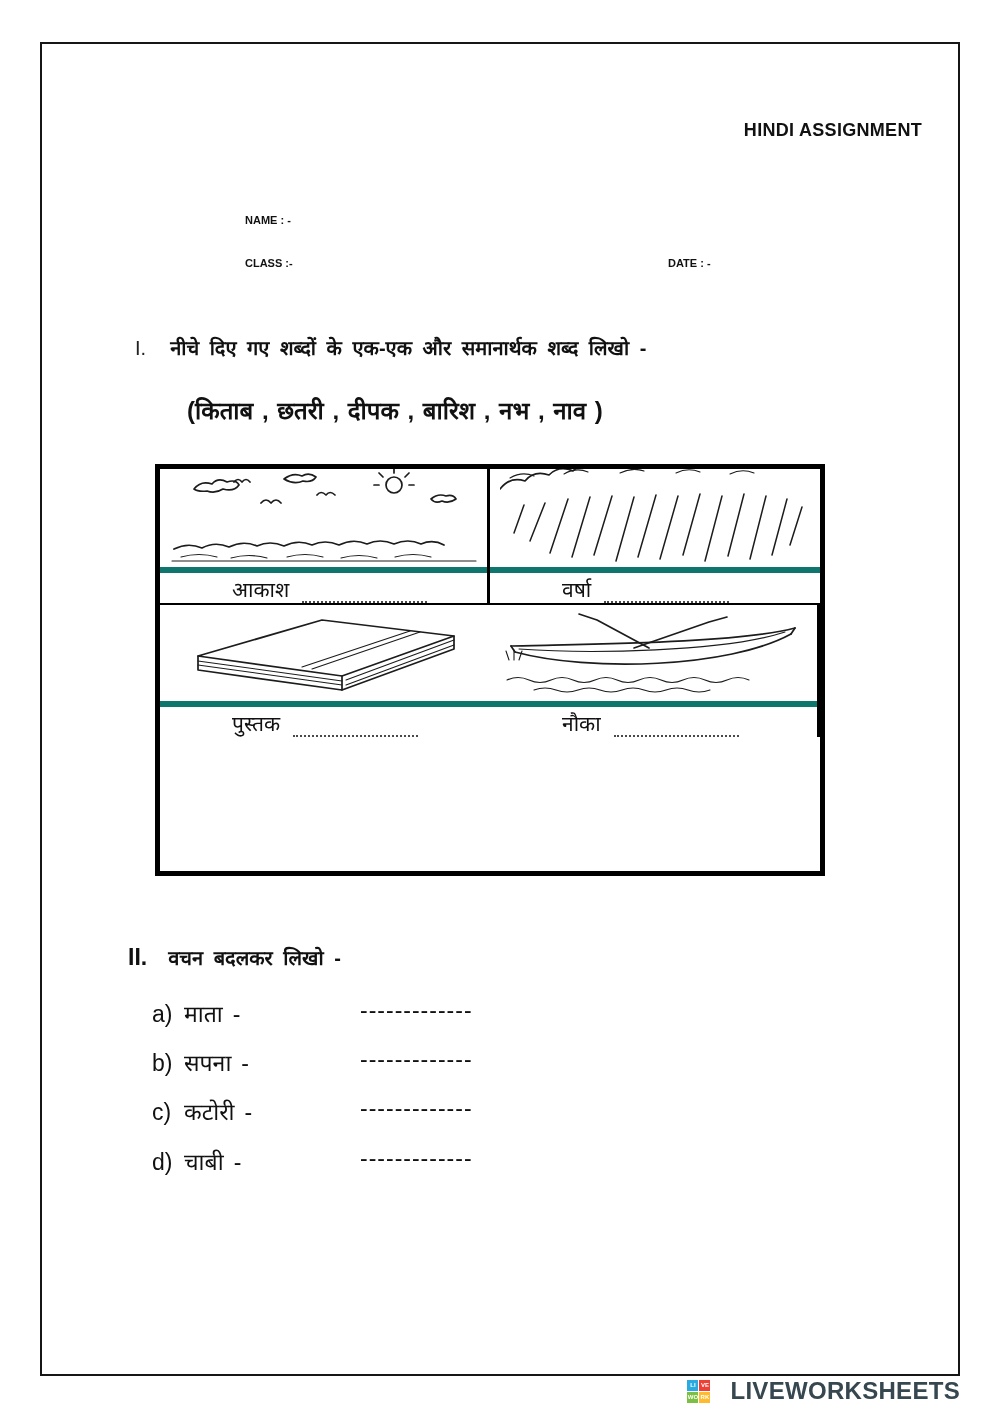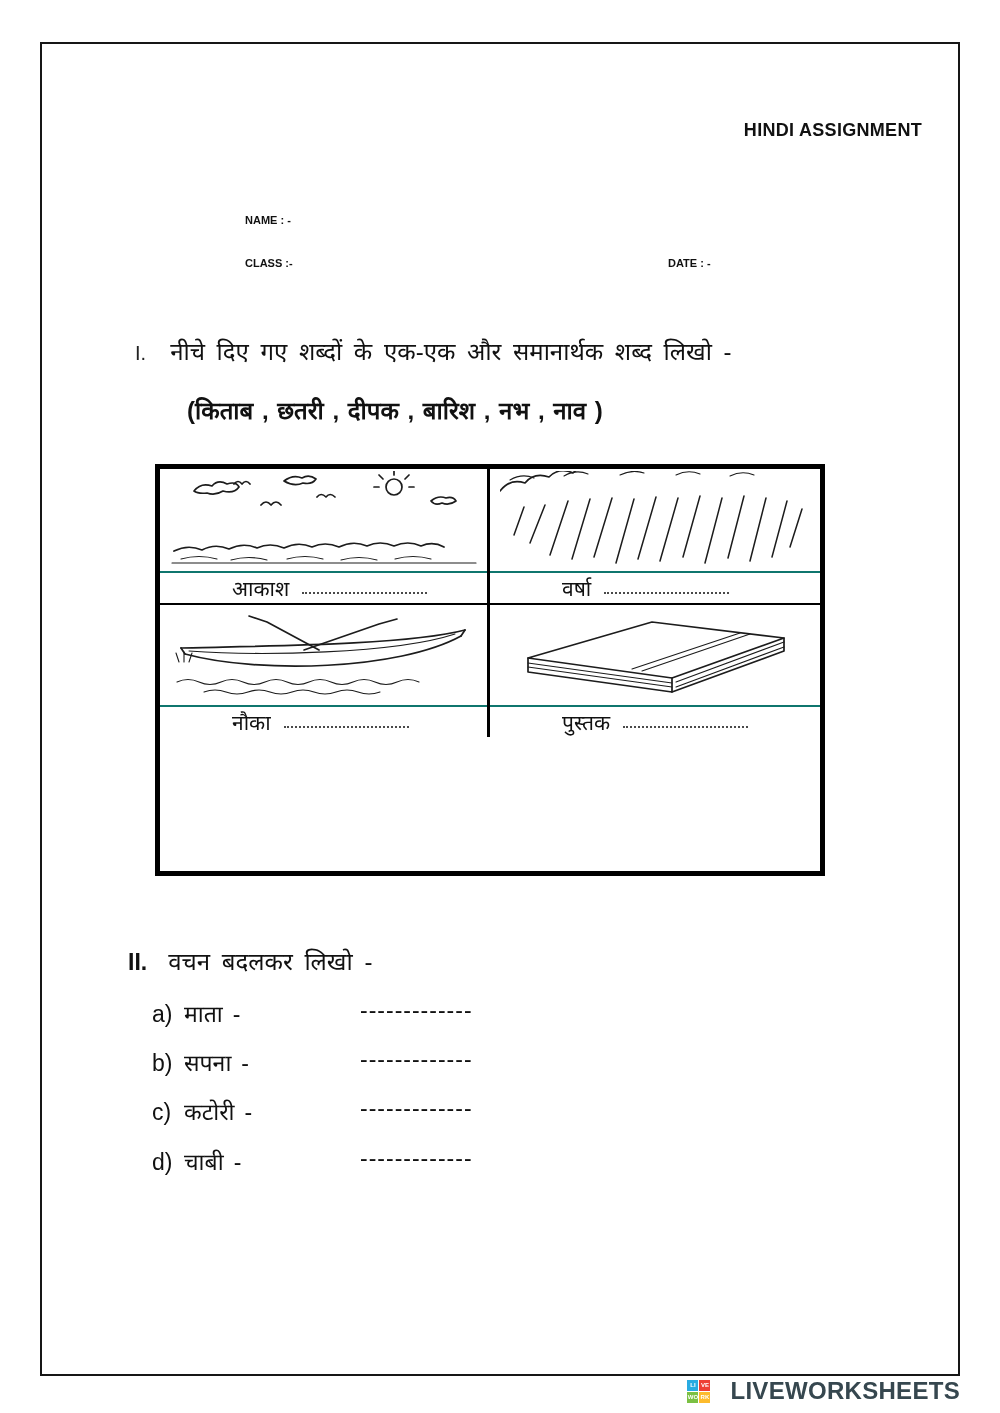--- a/index.html
+++ b/index.html
@@ -12,30 +12,30 @@
          font-size:18px;font-weight:700;letter-spacing:.3px;white-space:nowrap}
 
   .meta{position:absolute;font-size:11px;font-weight:700;white-space:nowrap}
   .meta-name{left:245px;top:214px}
   .meta-class{left:245px;top:257px}
   .meta-date{left:668px;top:257px}
 
   .sec-head{position:absolute;display:flex;align-items:baseline;white-space:nowrap}
   .sec1-head{left:135px;top:334px;gap:24px}
   .numeral1{font-size:20px;color:#222}
-  .instr{font-size:24px;font-weight:400;word-spacing:5px}
+  .instr{font-size:20px;font-weight:700;word-spacing:5px}
   .word-bank{position:absolute;left:187px;top:393px;font-size:24px;font-weight:700;word-spacing:2px;white-space:nowrap}
 
   .grid{position:absolute;left:155px;top:464px;width:660px;height:402px;border:5px solid #000;
         display:grid;grid-template-columns:1fr 1fr;grid-template-rows:1fr 1fr 1fr;background:#fff}
   .cell{display:flex;flex-direction:column;min-width:0;min-height:0;background:#fff}
   .cell.c1{border-right:3px solid #000}
   .cell.r2,.cell.r3{border-top:2px solid #000}
   .cell .img{flex:1;display:flex;align-items:center;justify-content:center;overflow:hidden}
-  .labelbar{height:30px;border-top:2px solid #0f766e;display:flex;align-items:center;padding-left:72px;gap:13px;
+  .labelbar{height:30px;border-top:6px solid #0f766e;display:flex;align-items:flex-end;padding-left:72px;gap:13px;
             font-size:21px;font-family:"DejaVu Sans",sans-serif}
   .cell.c2 .labelbar{}
   .dots{width:125px;height:10px;border-bottom:2px dotted #4a4a4a}
 
   .sec2-head{left:128px;top:944px;gap:21px}
   .numeral2{font-size:23px;font-weight:700}
 
   .item{position:absolute;left:152px;height:34px;font-size:23px;display:flex;align-items:baseline;white-space:nowrap}
   .item .letter{width:32px;flex:0 0 auto}
   .item .word{font-family:"DejaVu Sans",sans-serif}
@@ -117,20 +117,38 @@
         </g>
       </svg>
     </div>
     <div class="labelbar">
       <span>वर्षा</span>
       <span class="dots"></span>
     </div>
   </div>
 
 
+  <div class="cell c2 r2">
+    <div class="img">
+      <svg width="310" height="98" viewBox="0 0 310 98">
+        <g class="art">
+          <path d="M28 52 L152 16 L284 32 L172 72 Z"></path>
+          <path d="M28 52 L28 66 L172 86 L172 72"></path>
+          <path d="M284 32 L284 45 L172 86"></path>
+          <path class="thin" d="M28 57 L172 77 M28 61 L172 81 M284 36 L176 76 M284 41 L176 81"></path>
+          <path class="thin" d="M240 27 L132 63 M250 28 L142 65"></path>
+        </g>
+      </svg>
+    </div>
+    <div class="labelbar">
+      <span>पुस्तक</span>
+      <span class="dots"></span>
+    </div>
+  </div>
+
   <div class="cell c1 r3">
     <div class="img">
       <svg width="310" height="98" viewBox="0 0 310 98">
         <g class="art">
           <path d="M150 44 L98 16 L80 10"></path>
           <path d="M135 44 L210 18 L228 13"></path>
           <path d="M12 42 C80 40 235 40 296 24"></path>
           <path d="M16 48 C90 68 230 64 292 30"></path>
           <path d="M12 42 L16 48 M292 30 L296 24"></path>
           <path class="thin" d="M20 45 C90 50 225 48 286 28"></path>
@@ -139,38 +157,20 @@
           <path class="thin" d="M10 56 l-3 -9 M15 56 v-10 M20 56 l3 -9"></path>
         </g>
       </svg>
     </div>
     <div class="labelbar">
       <span>नौका</span>
       <span class="dots"></span>
     </div>
   </div>
 
-  <div class="cell c2 r2">
-    <div class="img">
-      <svg width="310" height="98" viewBox="0 0 310 98">
-        <g class="art">
-          <path d="M28 52 L152 16 L284 32 L172 72 Z"></path>
-          <path d="M28 52 L28 66 L172 86 L172 72"></path>
-          <path d="M284 32 L284 45 L172 86"></path>
-          <path class="thin" d="M28 57 L172 77 M28 61 L172 81 M284 36 L176 76 M284 41 L176 81"></path>
-          <path class="thin" d="M240 27 L132 63 M250 28 L142 65"></path>
-        </g>
-      </svg>
-    </div>
-    <div class="labelbar">
-      <span>पुस्तक</span>
-      <span class="dots"></span>
-    </div>
-  </div>
-
 
 </div>
 
 <div class="sec-head sec2-head">
   <span class="numeral2">II.</span>
   <span class="instr">वचन बदलकर लिखो -</span>
 </div>
 
 <div class="item item-a">
   <span class="letter">a)</span>

